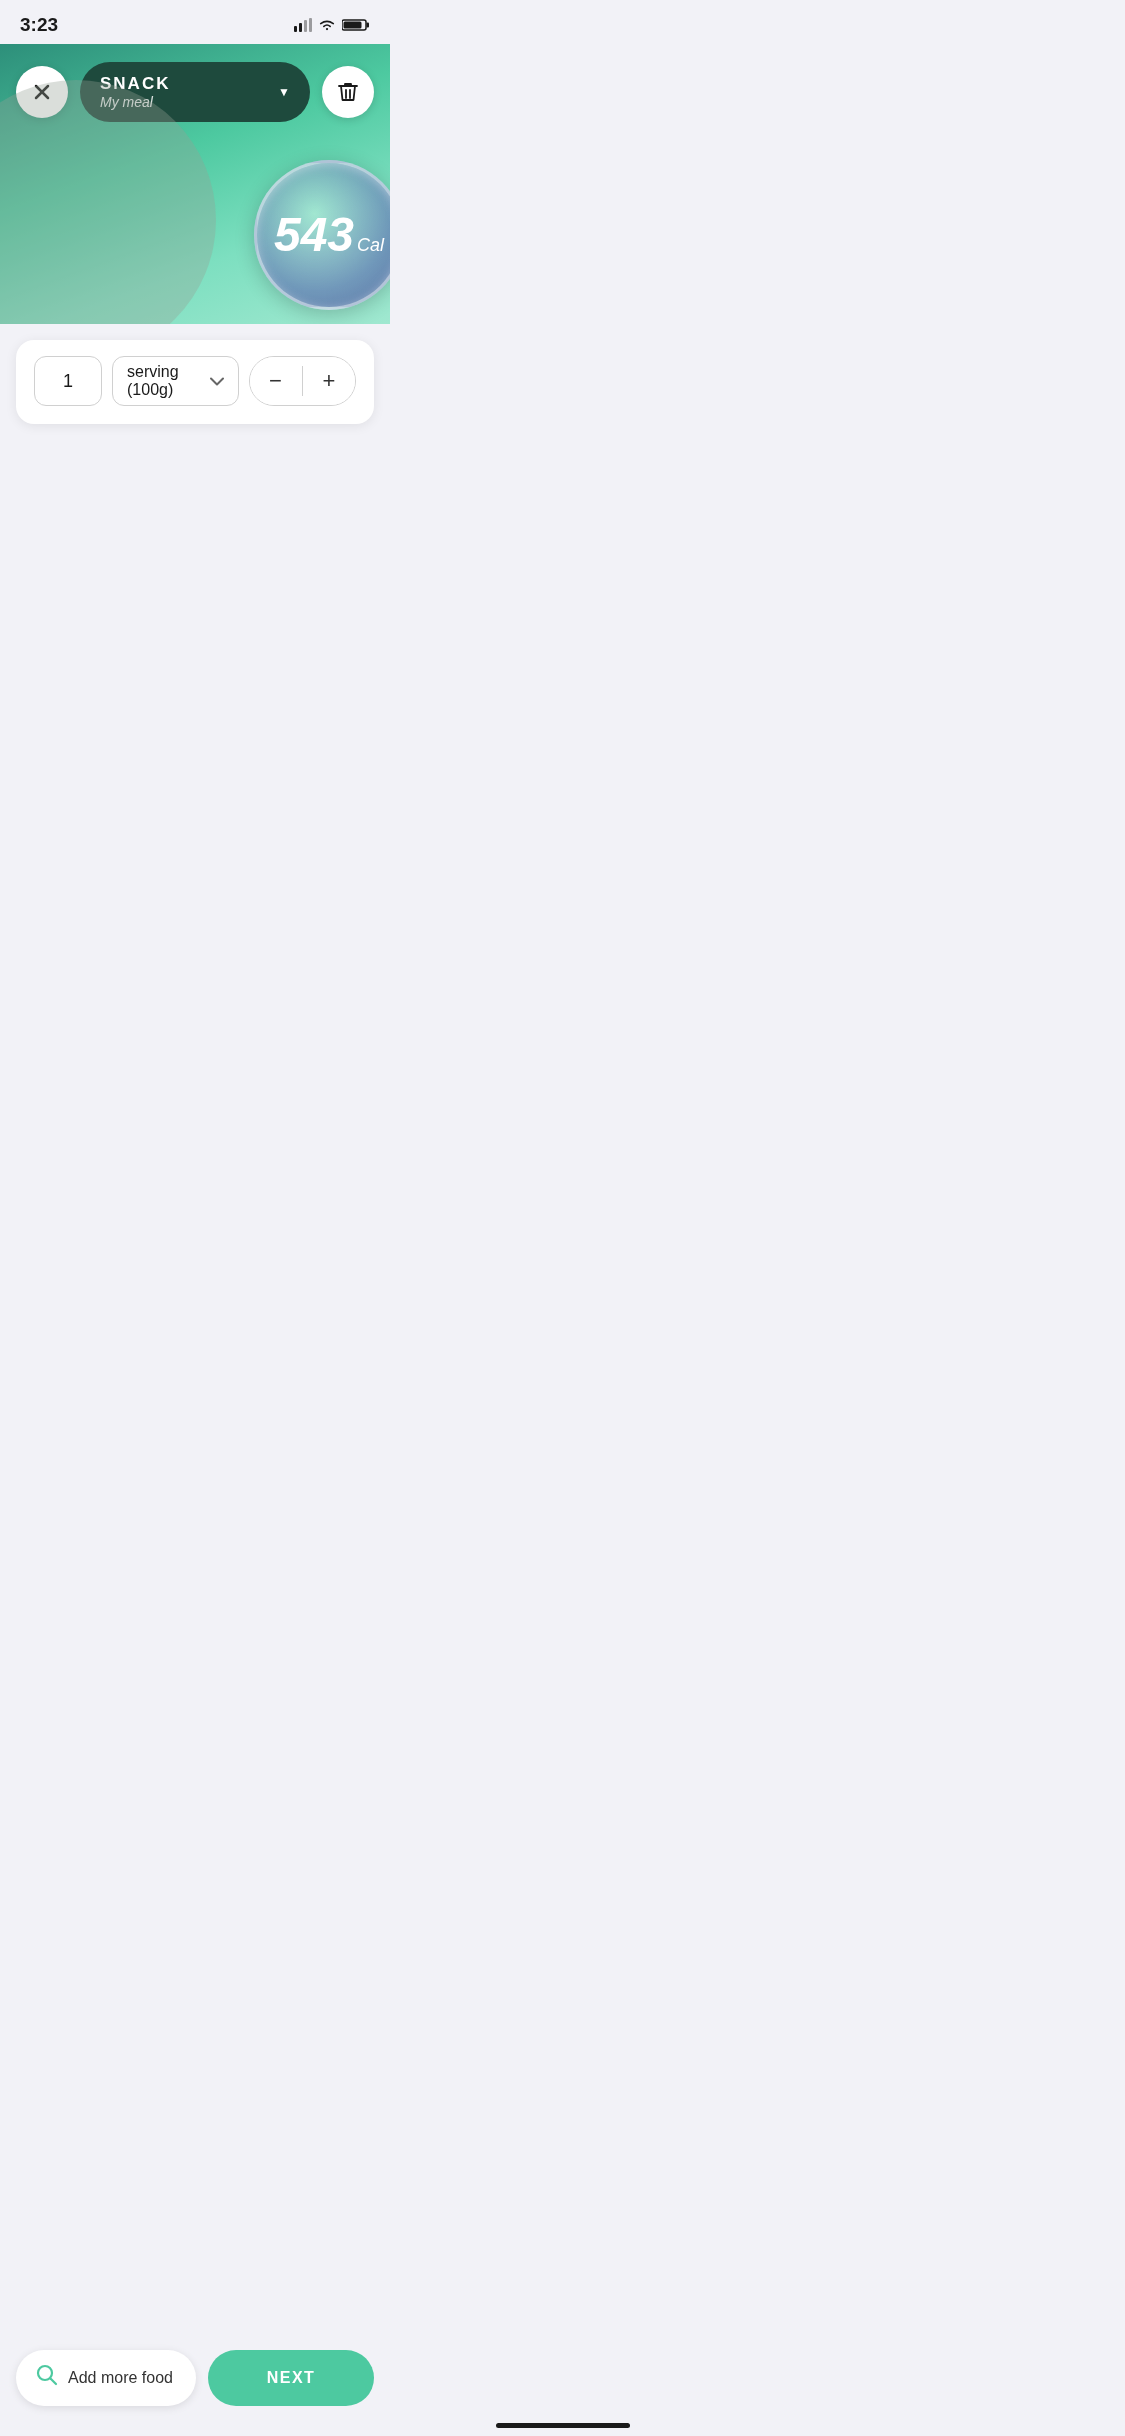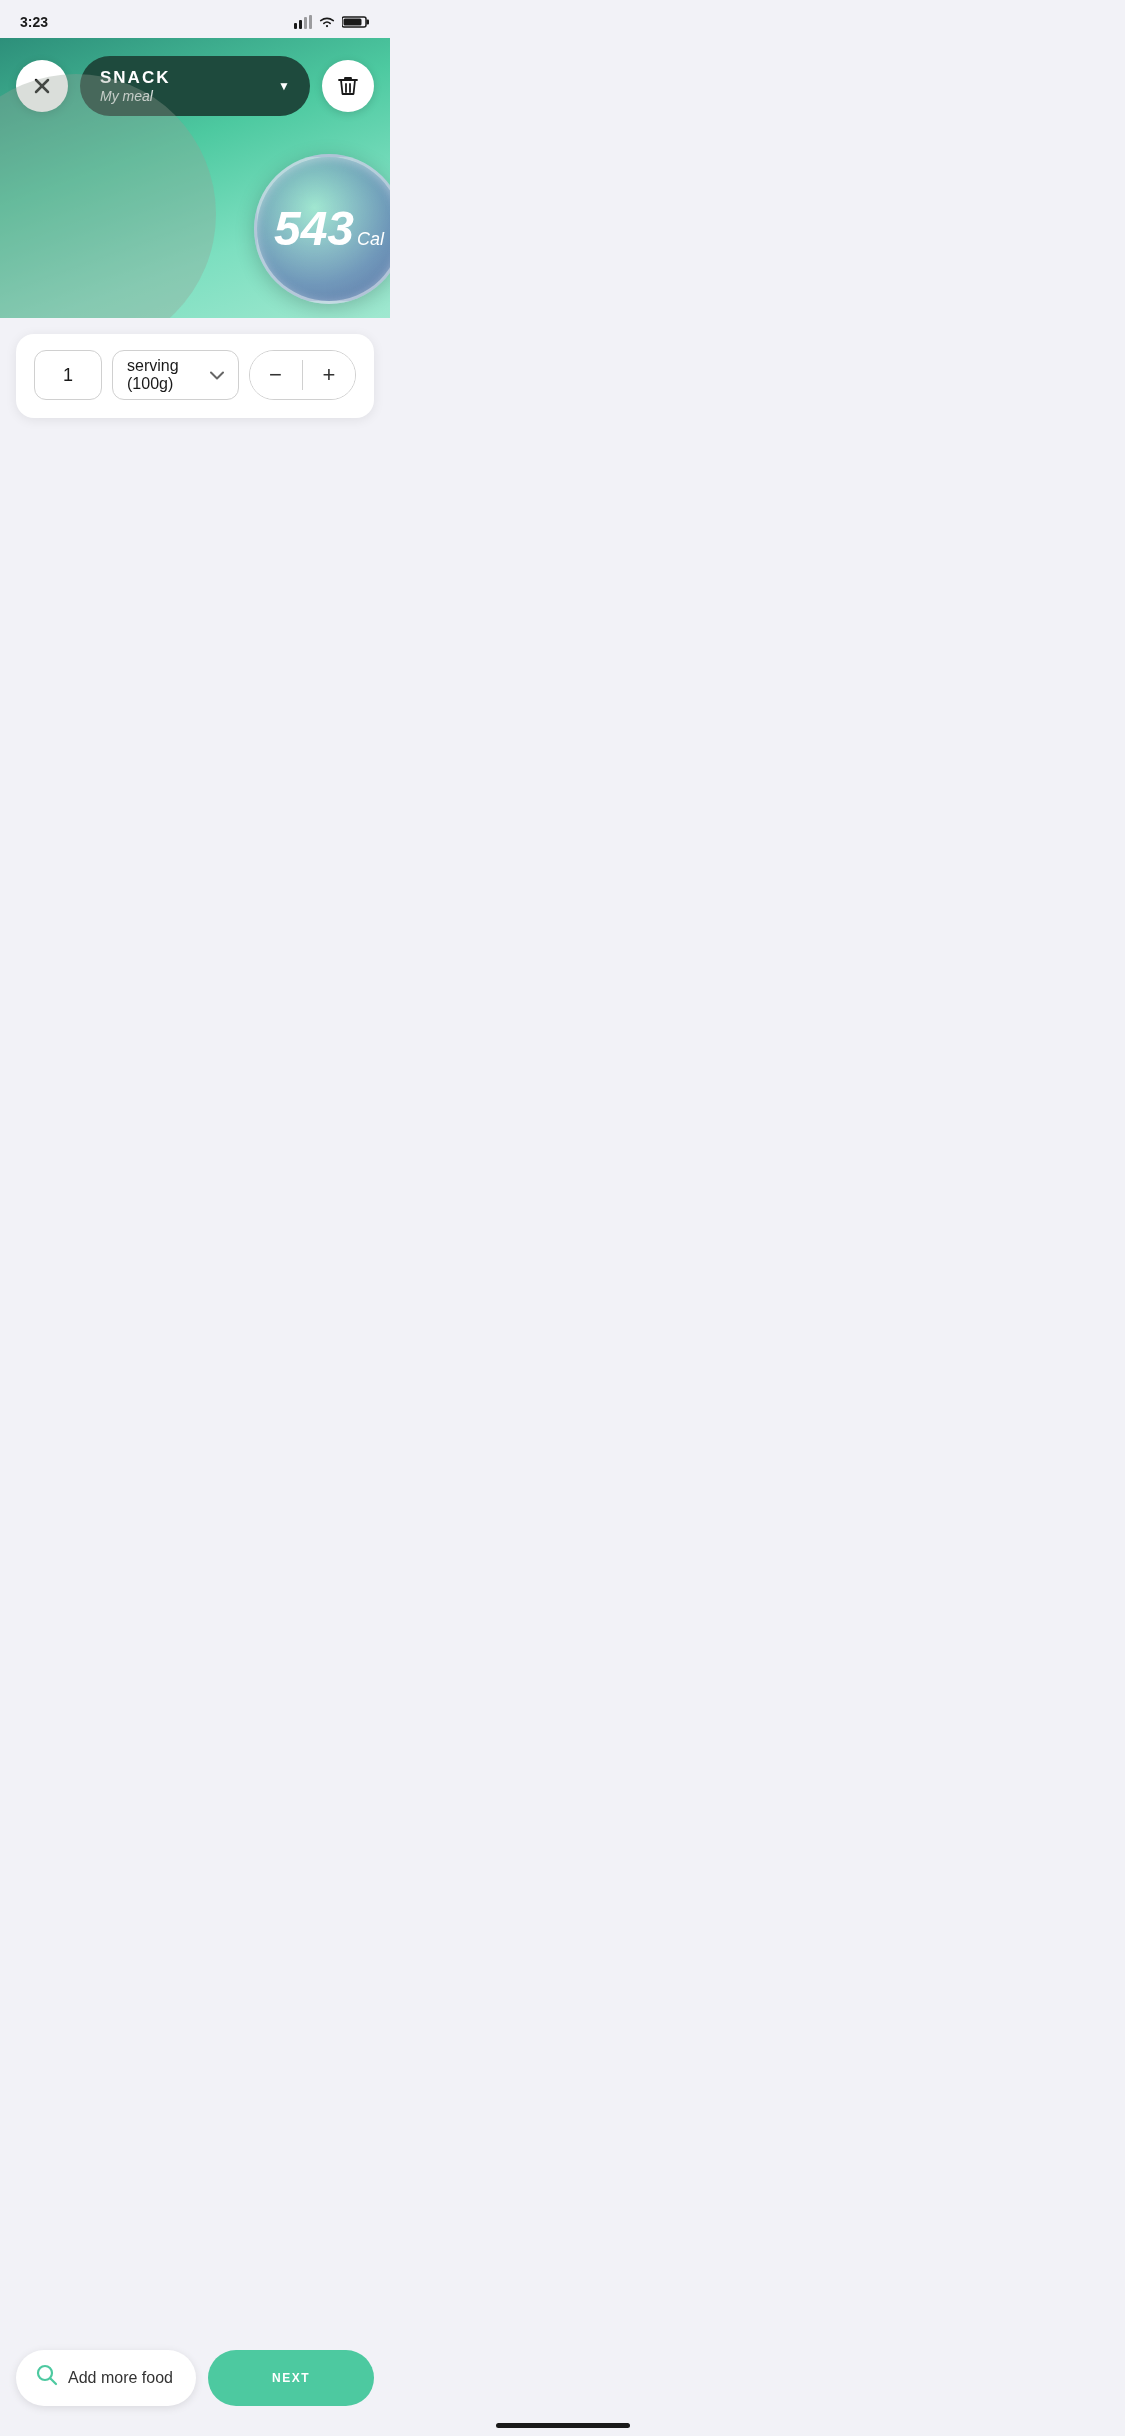--- a/index.html
+++ b/index.html
@@ -17,21 +17,21 @@
     .status-bar {
       display: flex;
       justify-content: space-between;
       align-items: center;
       padding: 14px 20px 8px;
       background: transparent;
       position: relative;
       z-index: 10;
     }
     .status-time {
-      font-size: 14px;
+      font-size: 19px;
       font-weight: 600;
       color: #1a1a1a;
     }
     .status-icons {
       display: flex;
       align-items: center;
       gap: 6px;
     }
     .signal-icon, .wifi-icon, .battery-icon {
       display: flex;
@@ -326,21 +326,21 @@
       border-radius: 28px;
       background: #4dc9a0;
       display: flex;
       align-items: center;
       justify-content: center;
       cursor: pointer;
       border: none;
     }
 
     .next-text {
-      font-size: 12px;
+      font-size: 16px;
       font-weight: 700;
       color: white;
       letter-spacing: 1.5px;
     }
 
     
     .home-indicator {
       position: fixed;
       bottom: 8px;
       left: 50%;

